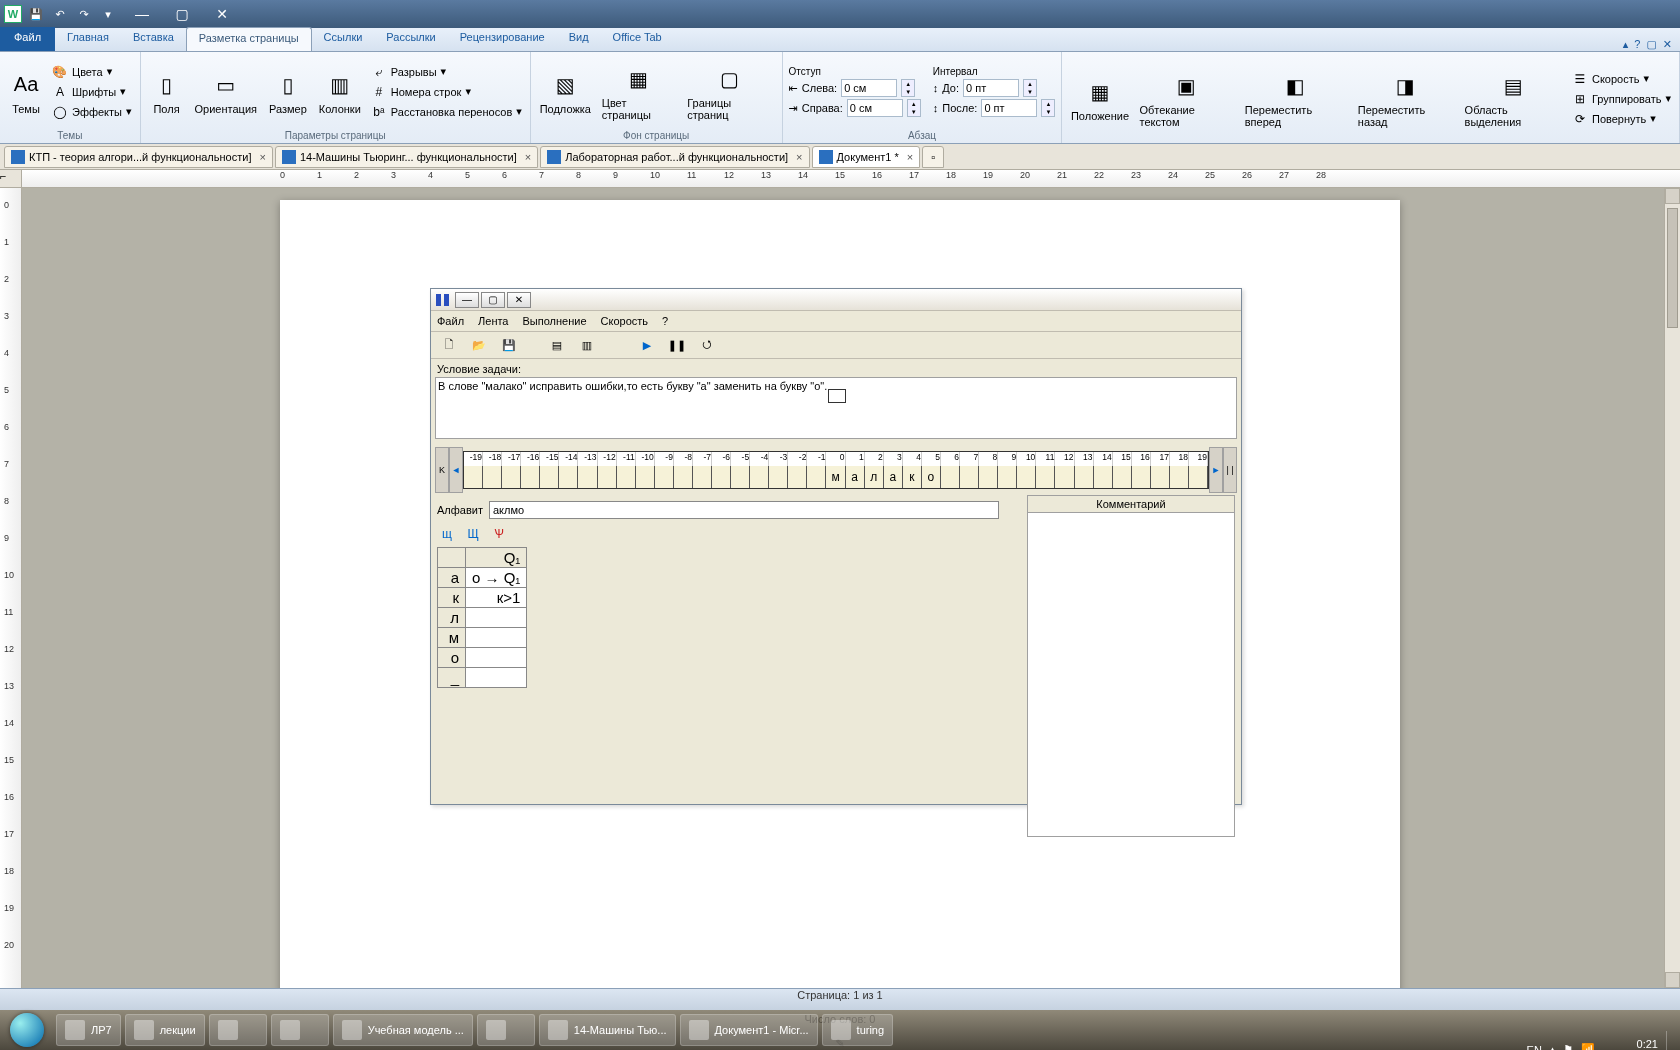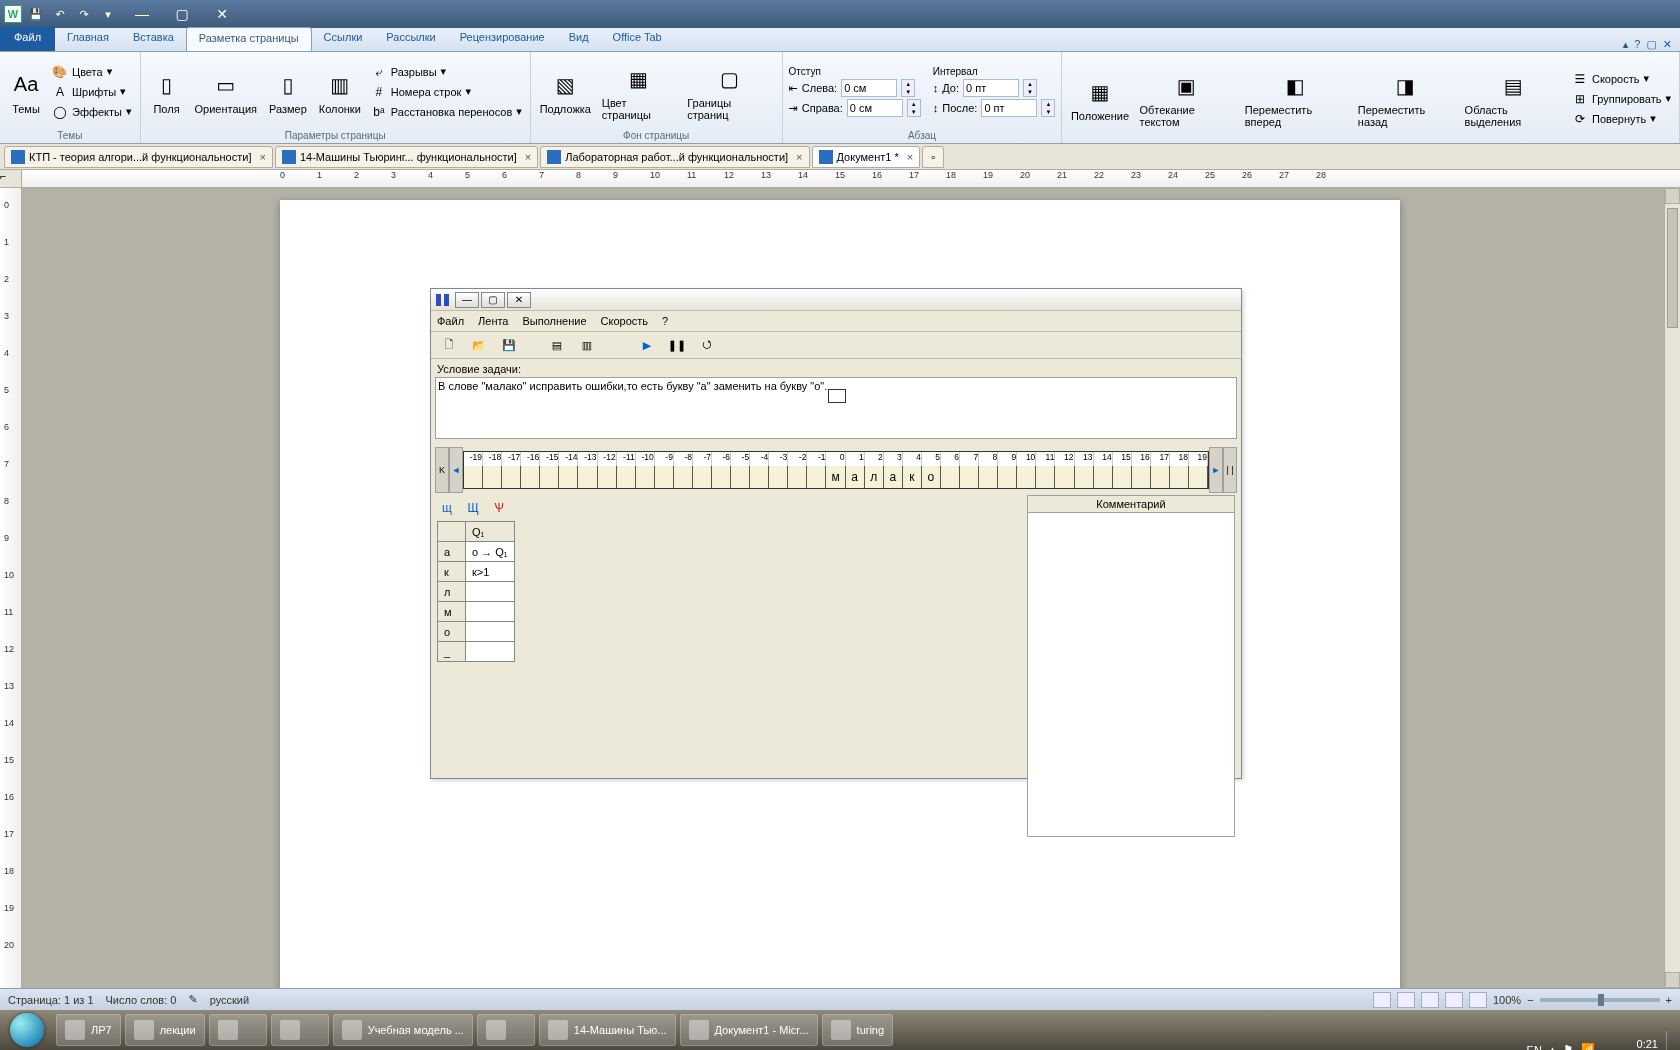--- a/index.html
+++ b/index.html
@@ -82,26 +82,26 @@
 .turing .tape .cells div { flex: 1; text-align: center; border-right: 1px solid #555; background: #f6f2d8; line-height: 22px; font-size: 12px; }
 .turing .headmark { position: relative; height: 0; }
 .turing .headmark .hm { position: absolute; top: -52px; width: 18px; height: 14px; border: 1px solid #333; background: #fff; }
 .turing .alpharow { display: flex; align-items: center; padding: 4px 6px; gap: 6px; }
 .turing .alpharow input { flex: 1; max-width: 510px; height: 18px; border: 1px solid #888; padding: 0 3px; }
 .turing .commentbox { position: absolute; right: 6px; width: 208px; border: 1px solid #a0a0a0; background: #fff; }
 .turing .commentbox .chdr { text-align: center; background: #ece9d8; border-bottom: 1px solid #a0a0a0; padding: 2px 0; }
 .turing .tabletools { padding: 2px 6px; display: flex; gap: 6px; }
 .turing .tabletools div { width: 20px; height: 18px; border: 1px solid transparent; display: flex; align-items: center; justify-content: center; cursor: pointer; font-size: 12px; }
 .turing table.prog { border-collapse: collapse; margin: 2px 6px 6px 6px; }
-.turing table.prog th, .turing table.prog td { border: 1px solid #888; min-width: 28px; height: 20px; text-align: left; padding: 0 6px; font-size: 11px; background: #fff; }
+.turing table.prog th, .turing table.prog td { border: 1px solid #888; min-width: 28px; height: 20px; text-align: right; padding: 0 6px; font-size: 15px; background: #fff; }
 .turing table.prog th { background: #ece9d8; font-weight: normal; }
 .turing .bottomspace { height: 110px; }
 
 
-.status { position: absolute; left: 0; right: 0; bottom: 40px; height: 22px; background: linear-gradient(#dce6f2,#c6d2e0); display: flex; align-items: center; padding: 0 8px; gap: 12px; border-top: 1px solid #8ba0b8; color: #333; }
+.status { position: absolute; left: 0; right: 0; bottom: 40px; height: 22px; background: linear-gradient(#dce6f2,#c6d2e0); display: flex; align-items: center; padding: 0 8px; gap: 12px; border-top: 1px solid #8ba0b8; color: #333; flex-direction: column; }
 .status .right { margin-left: auto; display: flex; align-items: center; gap: 6px; }
 .status .vbtn { width: 18px; height: 16px; border: 1px solid #a0b0c0; background: #eef; }
 .status .zslider { width: 120px; height: 4px; background: #a0b0c0; position: relative; }
 .status .zslider .zh { position: absolute; top: -4px; left: 58px; width: 6px; height: 12px; background: #678; }
 
 
 .tbwin { position: absolute; left: 0; right: 0; bottom: 0; height: 40px; background: linear-gradient(180deg, rgba(120,110,90,.6), rgba(50,45,35,.8)); display: flex; align-items: center; }
 .startbtn { width: 54px; height: 40px; display: flex; align-items: center; justify-content: center; }
 .startbtn .orb { width: 34px; height: 34px; border-radius: 50%; background: radial-gradient(circle at 30% 30%, #9ee, #06a); box-shadow: 0 0 4px rgba(0,0,0,.5); position: relative; }
 .tbitem { height: 32px; min-width: 58px; margin: 0 2px; background: rgba(220,220,220,.25); border: 1px solid rgba(255,255,255,.2); border-radius: 3px; display: flex; align-items: center; padding: 0 8px; gap: 6px; color: #fff; cursor: pointer; }
@@ -537,20 +537,24 @@
           <div></div>
           <div></div>
           <div></div>
         </div>
     </div>
     <div class="navk" style="color:#06c;">►</div>
     <div class="navk">| |</div>
   </div>
 
   <div style="position:relative;">
+    <div class="alpharow">
+      <span>Алфавит</span>
+      <input value="аклмо" style="">
+    </div>
     <div class="commentbox" style="top:-2px; height:342px;">
       <div class="chdr">Комментарий</div>
     </div>
 
     <div class="tabletools">
       <div style="color:#06c;">щ</div>
       <div style="color:#06c;">Щ</div>
       <div style="color:#c22;">Ѱ</div>
     </div>
 

